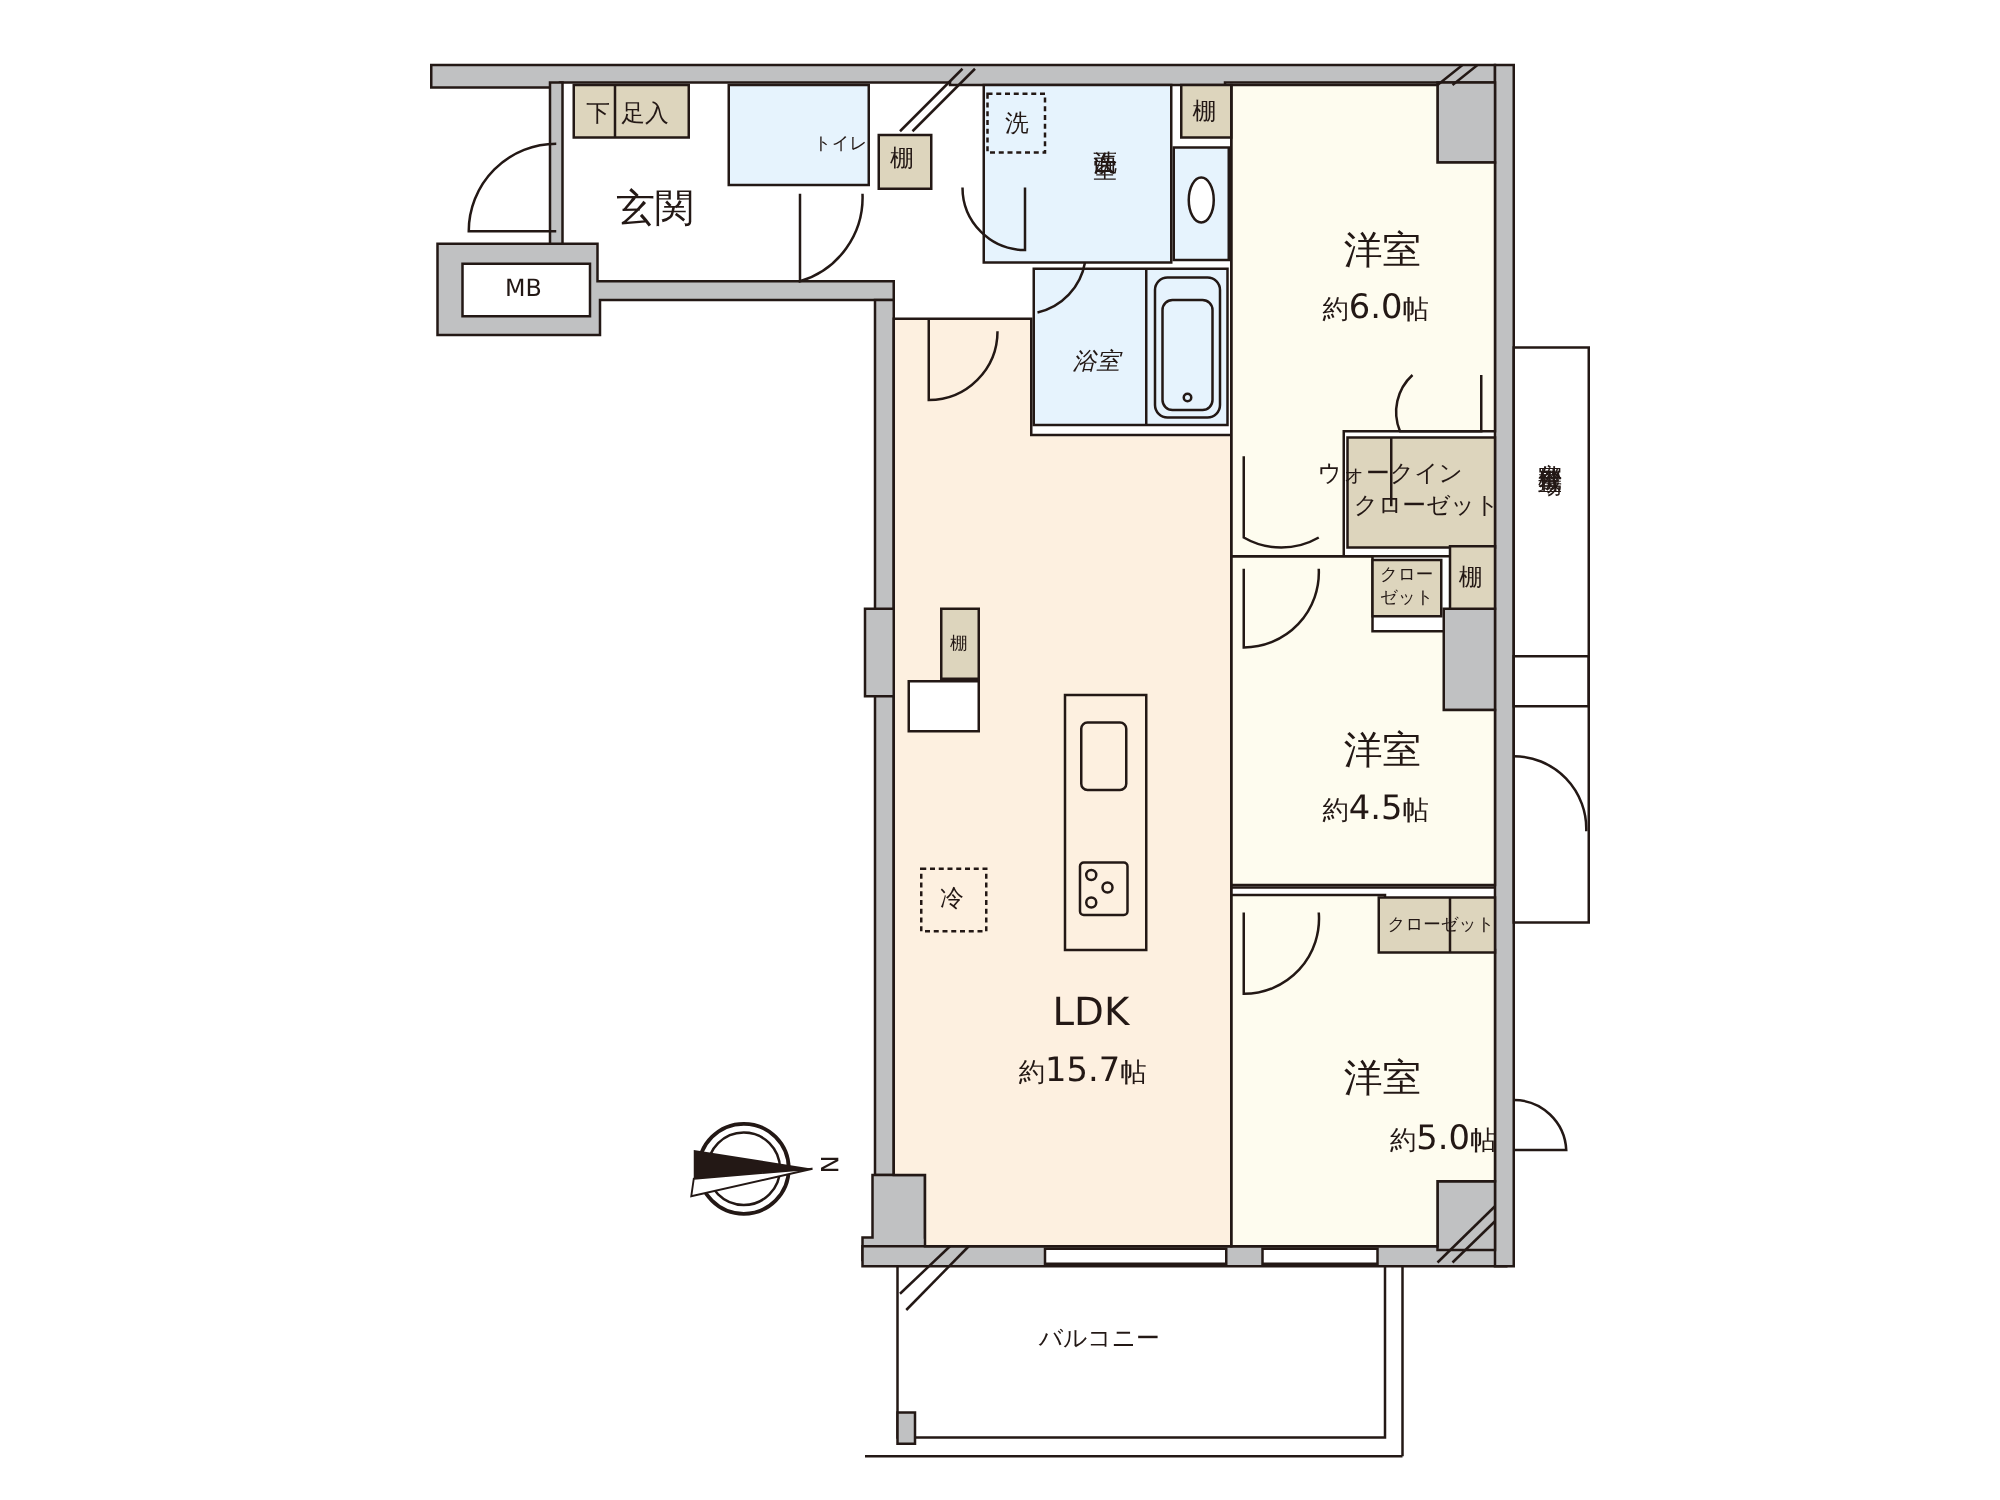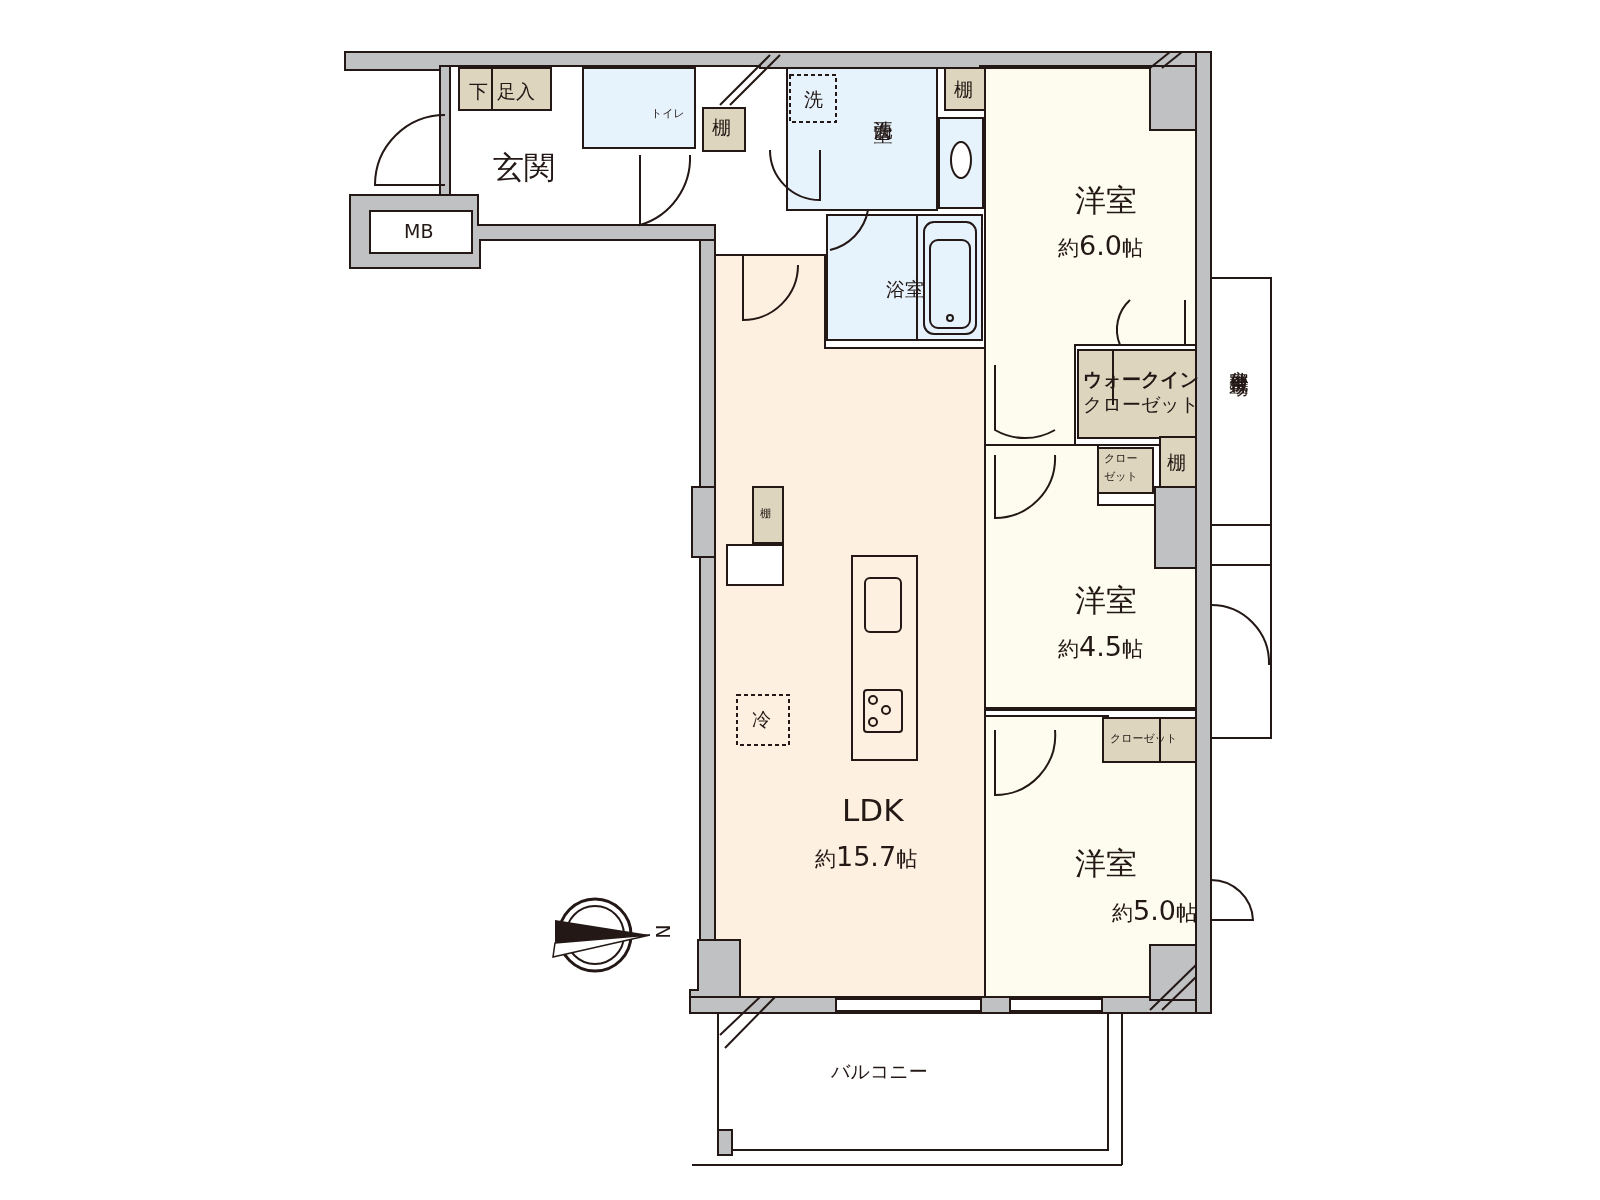--- a/index.html
+++ b/index.html
@@ -3,21 +3,21 @@
 <meta charset="utf-8">
 <style>
   html, body { margin:0; padding:0; background:#ffffff; }
   body { width:1600px; height:1200px; position:relative; overflow:hidden; font-family:"DejaVu Sans", sans-serif; }
   svg { position:absolute; left:0; top:0; }
   .lbl { position:absolute; color:#231815; white-space:nowrap; font-family:"DejaVu Sans", sans-serif; line-height:1; }
   .room-name { font-size:31px; }
   .room-size { font-size:21px;text-align:center; }
   .room-size .num { font-size:27px; }
   .small { font-size:19px; }
-  .tiny { font-size:11px; }
+  .tiny { font-size:14px; }
   .vert { writing-mode:vertical-rl; letter-spacing:2px; }
 </style>
 </head>
 <body>
 
 <svg width="1600" height="1200" viewBox="0 0 1600 1200">
   <g stroke="#231815" stroke-width="2" fill="none">
 
     <path d="M345 52 H1196 V66 H1130 L1130 66 H980 V68 H760 V66 H448 V70 H345 Z" fill="#c0c1c2"></path>
 
@@ -124,26 +124,26 @@
 
 <div class="lbl small" style="left:469px;top:82px;">下</div>
 <div class="lbl small" style="left:497px;top:82px;">足入</div>
 <div class="lbl room-name" style="left:493px;top:152px;">玄関</div>
 <div class="lbl small" style="left:404px;top:222px;">MB</div>
 <div class="lbl tiny" style="left:651px;top:108px;">トイレ</div>
 <div class="lbl small" style="left:712px;top:118px;">棚</div>
 <div class="lbl small" style="left:804px;top:90px;">洗</div>
 <div class="lbl small vert" style="left:874px;top:105px;">洗面室</div>
 <div class="lbl small" style="left:954px;top:80px;">棚</div>
-<div class="lbl small" style="left:886px;top:280px;">浴室</div>
+<div class="lbl small" style="left:858px;top:280px;font-style:italic;">浴室</div>
 
 <div class="lbl room-name" style="left:1075px;top:185px;">洋室</div>
 <div class="lbl room-size" style="left:1058px;top:232px;"><span>約</span><span class="num">6.0</span><span>帖</span></div>
 
-<div class="lbl small" style="left:1083px;top:370px;font-weight:bold;">ウォークイン</div>
+<div class="lbl small" style="left:1054px;top:370px;">ウォークイン</div>
 <div class="lbl small" style="left:1083px;top:395px;">クローゼット</div>
 <div class="lbl tiny" style="left:1104px;top:453px;">クロー</div>
 <div class="lbl tiny" style="left:1104px;top:471px;">ゼット</div>
 <div class="lbl small" style="left:1167px;top:453px;">棚</div>
 
 <div class="lbl room-name" style="left:1075px;top:585px;">洋室</div>
 <div class="lbl room-size" style="left:1058px;top:633px;"><span>約</span><span class="num">4.5</span><span>帖</span></div>
 
 <div class="lbl tiny" style="left:1110px;top:733px;">クローゼット</div>
 

